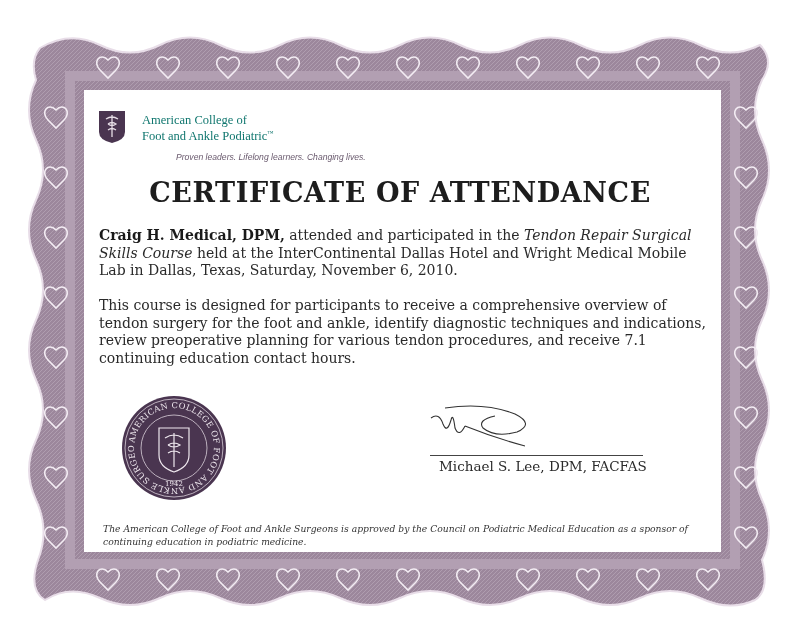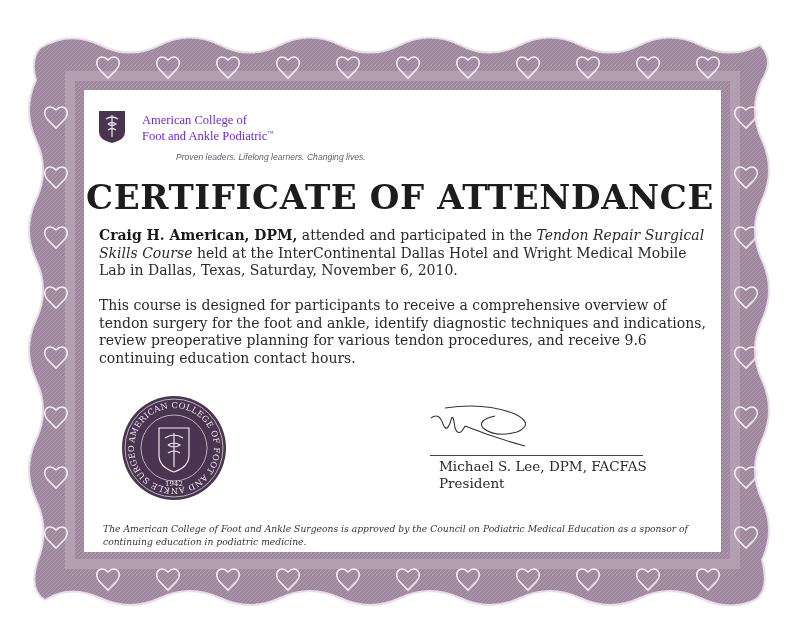--- a/index.html
+++ b/index.html
@@ -1,23 +1,23 @@
 <!DOCTYPE html>
 <html><head>
 <meta charset="utf-8">
 <style>
   html, body { margin:0; padding:0; background:#ffffff; }
   body { width:800px; height:643px; position:relative; overflow:hidden; font-family:"DejaVu Serif", serif; color:#222; }
   #frame-svg { position:absolute; left:0; top:0; width:800px; height:643px; }
   .inner { position:absolute; left:84px; top:90px; width:637px; height:462px; background:#fff; }
   .logo { position:absolute; left:98px; top:110px; display:flex; align-items:flex-start; }
   .logo-mark { width:28px; height:34px; }
-  .logo-text { margin-left:16px; margin-top:4px; font-family:"Liberation Serif", serif; color:#6d28d9; font-size:12.5px; line-height:13px; }
+  .logo-text { margin-left:16px; margin-top:4px; font-family:"Liberation Serif", serif; color:#0f766e; font-size:12.5px; line-height:13px; }
   .logo-tag { position:absolute; left:144px; top:152px; font-family:"Liberation Sans", sans-serif; font-style:italic; font-size:8.6px; color:#6a5a6e;margin-left:32px; }
-  .title { position:absolute; left:0; width:800px; top:177px; text-align:center; font-family:"DejaVu Serif", serif; font-weight:bold; font-size:34px; letter-spacing:0.6px; color:#1d1d1d; }
+  .title { position:absolute; left:0; width:800px; top:177px; text-align:center; font-family:"DejaVu Serif", serif; font-weight:bold; font-size:27px; letter-spacing:0.6px; color:#1d1d1d; }
   .para { position:absolute; left:99px; width:610px; font-family:"DejaVu Serif", serif; font-size:14px; line-height:17.5px; color:#2a2a2a; }
   .p1 { top:227px; }
   .p2 { top:297px; }
   .p1 b { color:#1a1a1a; }
   .seal { position:absolute; left:121px; top:395px; width:106px; height:106px; }
   .sig { position:absolute; left:425px; top:398px; width:120px; height:50px; }
   .sig-line { position:absolute; left:430px; top:455px; width:213px; height:1px; background:#444; }
   .signer { position:absolute; left:439px; top:458px; font-family:"DejaVu Serif", serif; font-size:13.5px; line-height:17px; color:#2a2a2a; }
   .footer { position:absolute; left:103px; top:515px; width:600px; font-family:"DejaVu Serif", serif; font-style:italic; font-size:9.2px; line-height:12.5px; color:#333;margin-top:8px; }
 </style>
@@ -96,24 +96,24 @@
   <div class="logo-text">
     <div>American College of</div>
     <div><span>Foot and Ankle Podiatric</span><sup style="font-size:6px">™</sup></div>
   </div>
 </div>
 <div class="logo-tag">Proven leaders. Lifelong learners. Changing lives.</div>
 
 <div class="title">CERTIFICATE OF ATTENDANCE</div>
 
 <div class="para p1">
-  <b>Craig H. American, DPM,</b><span> attended and participated in the </span><i>Tendon Repair Surgical Skills Course</i><span> held at the InterContinental Dallas Hotel and Wright Medical Mobile Lab in Dallas, Texas, Saturday, November 6, 2010.</span>
+  <b>Craig H. Medical, DPM,</b><span> attended and participated in the </span><i>Tendon Repair Surgical Skills Course</i><span> held at the InterContinental Dallas Hotel and Wright Medical Mobile Lab in Dallas, Texas, Saturday, November 6, 2010.</span>
 </div>
 
-<div class="para p2">This course is designed for participants to receive a comprehensive overview of tendon surgery for the foot and ankle, identify diagnostic techniques and indications, review preoperative planning for various tendon procedures, and receive 9.6 continuing education contact hours.</div>
+<div class="para p2">This course is designed for participants to receive a comprehensive overview of tendon surgery for the foot and ankle, identify diagnostic techniques and indications, review preoperative planning for various tendon procedures, and receive 7.1 continuing education contact hours.</div>
 
 <svg class="seal" viewBox="0 0 106 106">
   <defs>
     <path id="sealArc" d="M53,53 m-40,0 a40,40 0 1,1 80,0 a40,40 0 1,1 -80,0"></path>
   </defs>
   <circle cx="53" cy="53" r="52" fill="#4a3550"></circle>
   <circle cx="53" cy="53" r="49" fill="none" stroke="#d9cfd9" stroke-width="0.8"></circle>
   <circle cx="53" cy="53" r="33" fill="none" stroke="#d9cfd9" stroke-width="0.8"></circle>
   <text font-family="DejaVu Serif, serif" font-size="8.2" fill="#efe8ef" letter-spacing="0.4">
     <textPath href="#sealArc" startOffset="2%">AMERICAN COLLEGE OF FOOT AND ANKLE SURGEONS</textPath>
@@ -122,16 +122,15 @@
   <path d="M53,38 V72 M44,43 Q53,37 62,43 M47,50 Q53,46 59,50 Q53,54 47,50 M47,58 Q53,54 59,58" stroke="#efe8ef" stroke-width="1.2" fill="none"></path>
   <text x="53" y="91" text-anchor="middle" font-family="DejaVu Serif, serif" font-size="7" fill="#efe8ef">1942</text>
 </svg>
 
 <svg class="sig" viewBox="0 0 120 50">
   <path d="M6,20 Q14,14 18,26 Q22,36 26,22 Q28,14 30,30 Q34,40 40,28 M20,10 Q60,4 90,16 Q110,26 92,34 Q70,40 58,30 Q52,22 70,18 M40,28 Q70,40 100,48" stroke="#333" stroke-width="1.1" fill="none"></path>
 </svg>
 <div class="sig-line"></div>
 <div class="signer">
   <div>Michael S. Lee, DPM, FACFAS</div>
-  <div>President</div>
 </div>
 
 <div class="footer">The American College of Foot and Ankle Surgeons is approved by the Council on Podiatric Medical Education as a sponsor of continuing education in podiatric medicine.</div>
 
 </body></html>

